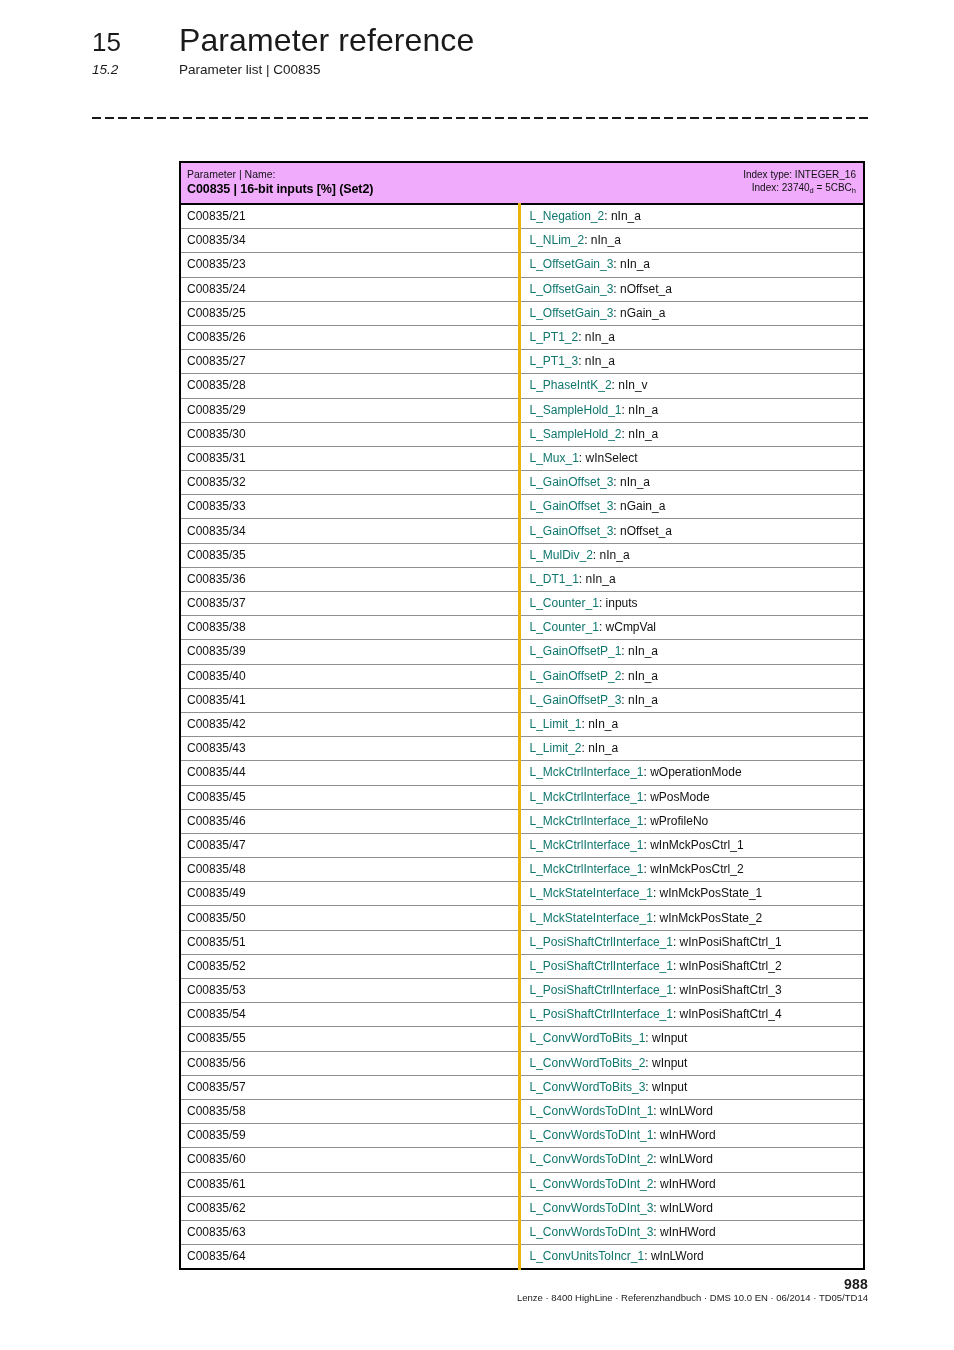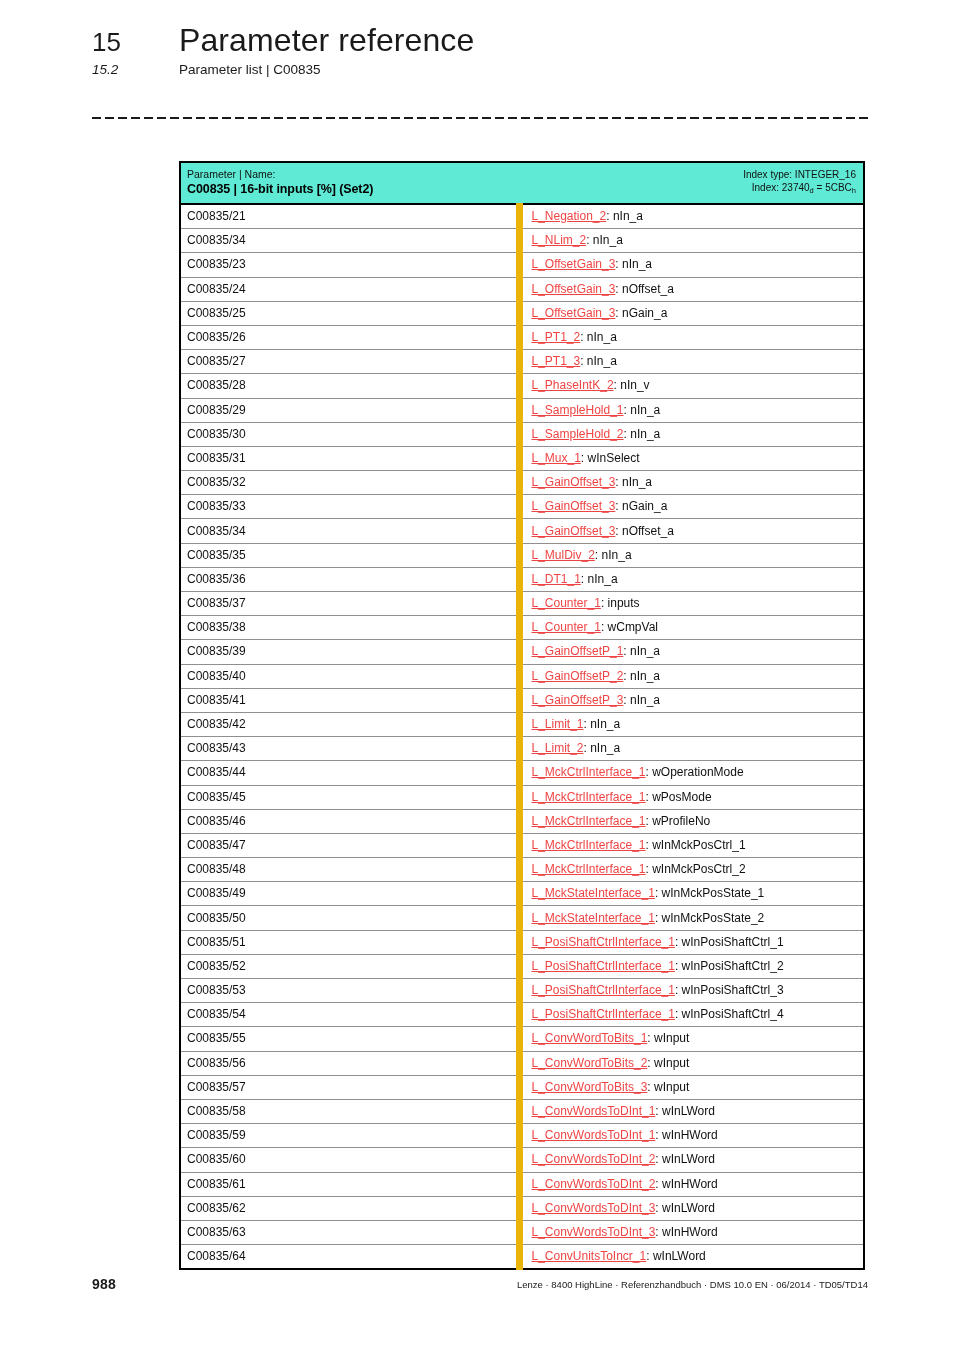--- a/index.html
+++ b/index.html
@@ -93,21 +93,21 @@
     border-left: 2px solid #000000;
     border-right: 2px solid #000000;
     border-top: 2px solid #000000;
     border-bottom: 2px solid #000000;
   }
   table.param-table col.c1 { width: 339px; }
   table.param-table col.c2 { width: 343px; }
 
   
   tr.tbl-head td {
-    background: #5eead4;
+    background: #f0abfc;
     border-bottom: 2px solid #000000;
     padding: 0;
     vertical-align: top;
   }
   .head-inner {
     display: flex;
     justify-content: space-between;
     align-items: flex-start;
     padding: 5px 7px 6px 6px;
     min-height: 28px;
@@ -143,50 +143,50 @@
 
   
   tr.prow td {
     border-top: 1px solid #8f8f8f;
     padding: 0;
     height: 23.2px;
     vertical-align: middle;
   }
   tr.prow:first-of-type td { border-top: none; }
   tr.prow td.col-param {
-    border-right: 7px solid #eab308;
+    border-right: 3px solid #eab308;
   }
   .cell-text {
     padding: 0 6px;
     font-size: 12px;
     line-height: 15px;
     color: #111111;
     white-space: nowrap;
     overflow: hidden;
   }
   .cell-text.col2 { padding-left: 8px; }
 
   .plink {
-    color: #ef4444;
-    text-decoration: underline;
+    color: #0f766e;
     text-underline-offset: 1px;
   }
   .psuffix {
     color: #111111;
   }
 
   
   .page-footer {
     position: absolute;
     left: 92px;
     top: 1276px;
     width: 776px;
     display: flex;
-    align-items: center;
+    align-items: flex-end;
     justify-content: space-between;
+    flex-direction: column;
   }
   .footer-page {
     font-size: 14px;
     font-weight: bold;
     color: #1a1a1a;
     letter-spacing: 0.2px;
   }
   .footer-meta {
     font-size: 9.5px;
     color: #1a1a1a;

